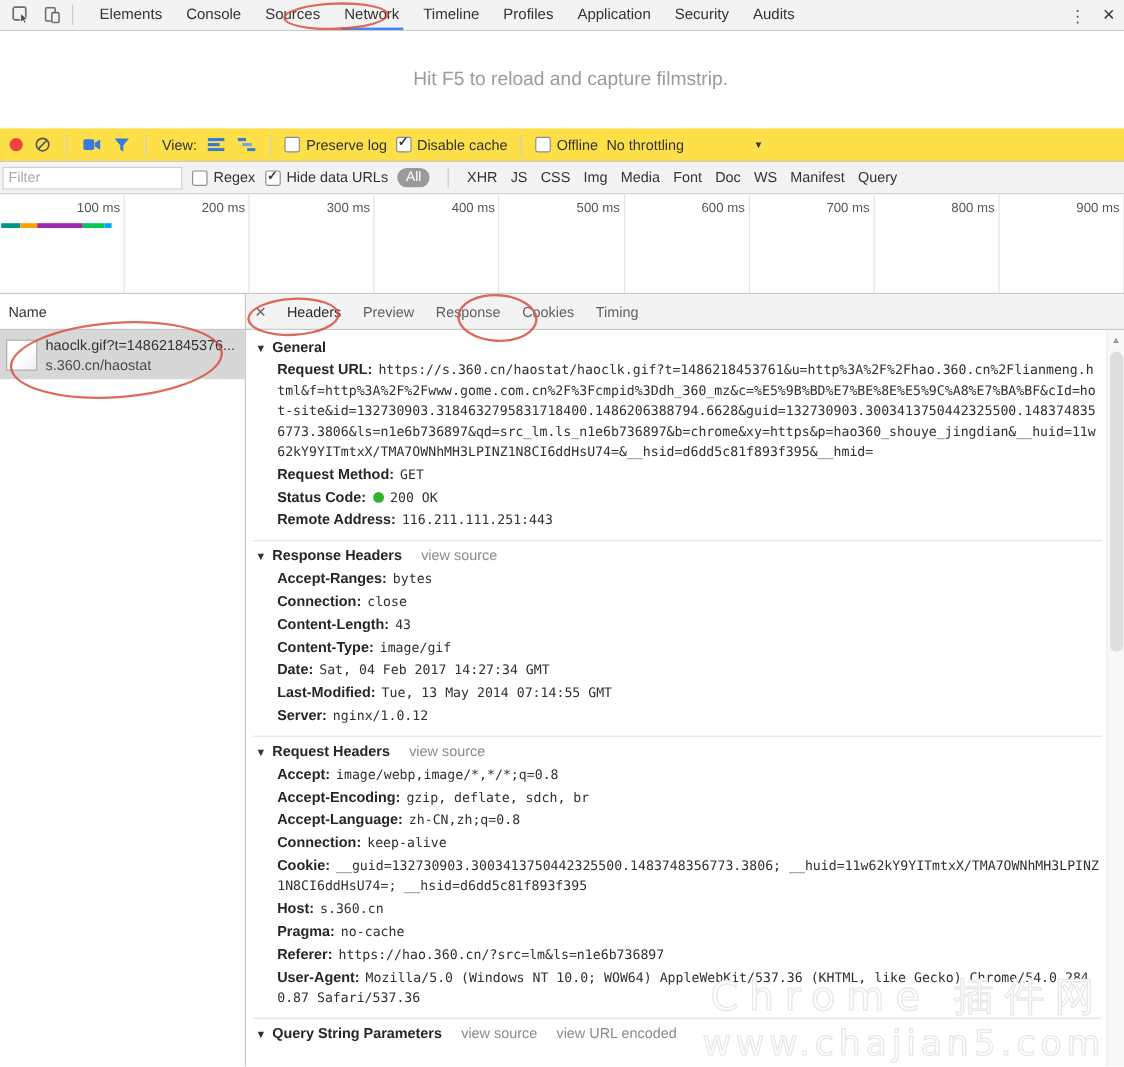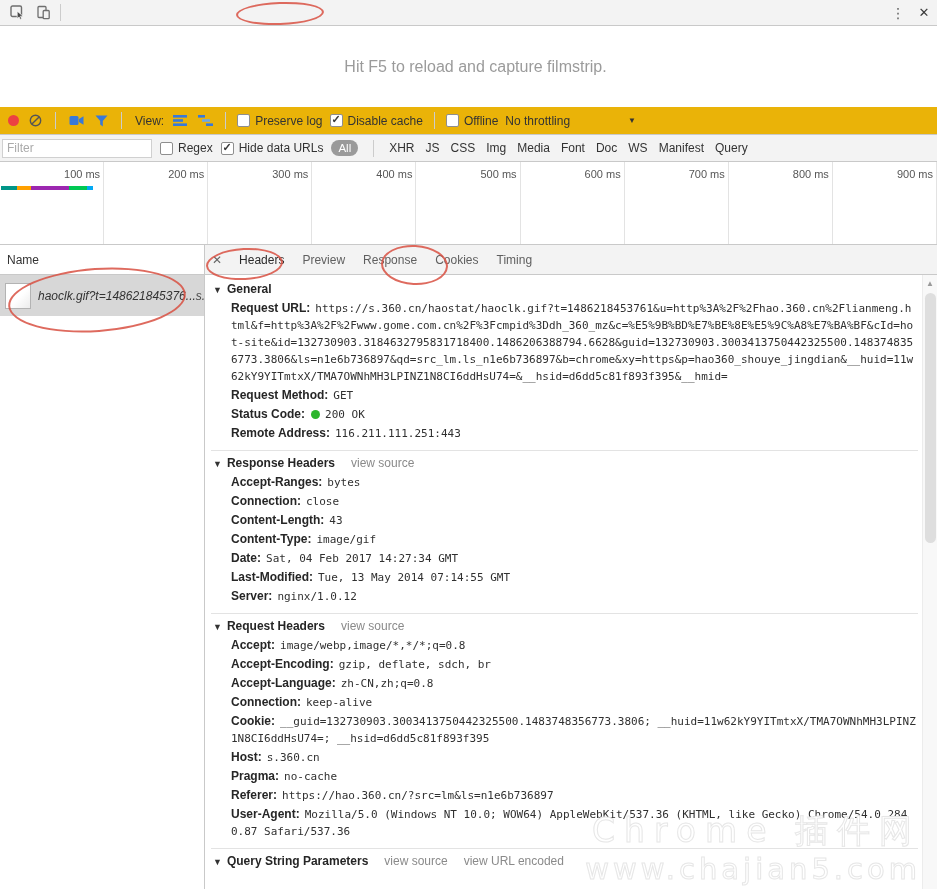--- a/index.html
+++ b/index.html
@@ -20,21 +20,21 @@
   .tab { position:relative; padding:0 10px; line-height:25px; font-size:12.5px; color:#333; cursor:pointer; }
   .tab.selected::after { content:""; position:absolute; left:7px; right:7px; bottom:0; height:2px; background:#4285f4; }
   .tabbar .spacer { flex:1; }
   .menu-dots { font-size:14px; color:#5f5f5f; letter-spacing:0; }
   .close-x { font-size:13px; color:#3c3c3c; }
   
   .filmstrip { height:81px; background:#fff; display:flex; align-items:center; justify-content:center; }
   .filmstrip-hint { font-size:16px; color:#9b9b9b;margin-left:14px; }
   
   .net-toolbar {
-    height:28px; background:#eab308; border-bottom:1px solid #c9c9c9;
+    height:28px; background:#fde047; border-bottom:1px solid #c9c9c9;
     display:flex; align-items:center; padding-left:8px; gap:7px;
   }
   .record-dot { width:11px; height:11px; border-radius:50%; background:#ec4242; cursor:pointer; }
   .svgbtn { display:flex; align-items:center; justify-content:center; width:18px; height:18px; cursor:pointer; }
   .view-label { color:#333; margin-left:2px; }
   .cbwrap { display:flex; align-items:center; gap:5px; cursor:pointer; }
   .cb {
     width:13px; height:13px; background:#fff; border:1px solid #8e8e8e; border-radius:2px;
     display:inline-flex; align-items:center; justify-content:center; flex:0 0 auto;
   }
@@ -63,21 +63,21 @@
     padding:6px 3px 0 0; font-size:11px; color:#565656;
   }
   .overview-bar { position:absolute; left:1px; top:24px; height:4px; display:flex; }
   .overview-bar .seg { height:4px; display:inline-block; }
   
   .main { display:flex; height:644px; }
   .left-panel { width:205px; border-right:1px solid #c9c9c9; background:#fff; flex:0 0 auto; }
   .col-header { height:30px; line-height:30px; padding-left:7px; border-bottom:1px solid #c9c9c9; color:#333; }
   .req-row { height:41px; background:#d7d7d7; display:flex; align-items:center; gap:7px; padding-left:5px; cursor:pointer; }
   .req-icon { width:26px; height:26px; background:linear-gradient(135deg,#fff 55%,#ececec 100%); border:1px solid #b3b3b3; flex:0 0 auto; }
-  .req-lines { display:flex; flex-direction:row; line-height:16px; overflow:hidden;font-style:italic; }
+  .req-lines { display:flex; flex-direction:column; line-height:16px; overflow:hidden; }
   .req-name { color:#333; white-space:nowrap; }
   .req-path { color:#4a4a4a; white-space:nowrap; }
   
   .right-panel { flex:1; display:flex; flex-direction:column; min-width:0; }
   .detail-tabs {
     height:30px; background:#f3f3f3; border-bottom:1px solid #c9c9c9;
     display:flex; align-items:center; flex:0 0 auto;
   }
   .dt-close { padding:0 8px 0 7px; color:#666; font-size:12px; cursor:pointer; }
   .dtab { padding:0 9px; color:#5f5f5f; cursor:pointer;text-align:right; }
@@ -125,20 +125,31 @@
           <path d="M7.2 6.2 L7.2 13.8 L9.1 11.9 L10.3 14.4 L11.7 13.7 L10.5 11.2 L13.2 11.2 Z" fill="#4a4a4a" stroke="#fff" stroke-width="0.7"></path>
         </svg>
     </span>
     <span class="tb-icon">
       <svg width="15" height="15" viewBox="0 0 15 15">
           <rect x="2" y="1.5" width="8" height="11" rx="1" fill="none" stroke="#6e6e6e" stroke-width="1.3"></rect>
           <rect x="7.2" y="5.5" width="6" height="8.2" rx="1" fill="#f3f3f3" stroke="#6e6e6e" stroke-width="1.3"></rect>
         </svg>
     </span>
     <span class="sep"></span>
+    <div class="tabs">
+      <span class="tab">Elements</span>
+      <span class="tab">Console</span>
+      <span class="tab">Sources</span>
+      <span class="tab selected">Network</span>
+      <span class="tab">Timeline</span>
+      <span class="tab">Profiles</span>
+      <span class="tab">Application</span>
+      <span class="tab">Security</span>
+      <span class="tab">Audits</span>
+    </div>
     <span class="spacer"></span>
     <span class="tb-icon menu-dots">⋮</span>
     <span class="tb-icon close-x">✕</span>
   </div>
 
   <div class="filmstrip">
     <span class="filmstrip-hint">Hit F5 to reload and capture filmstrip.</span>
   </div>
 
   <div class="net-toolbar">

